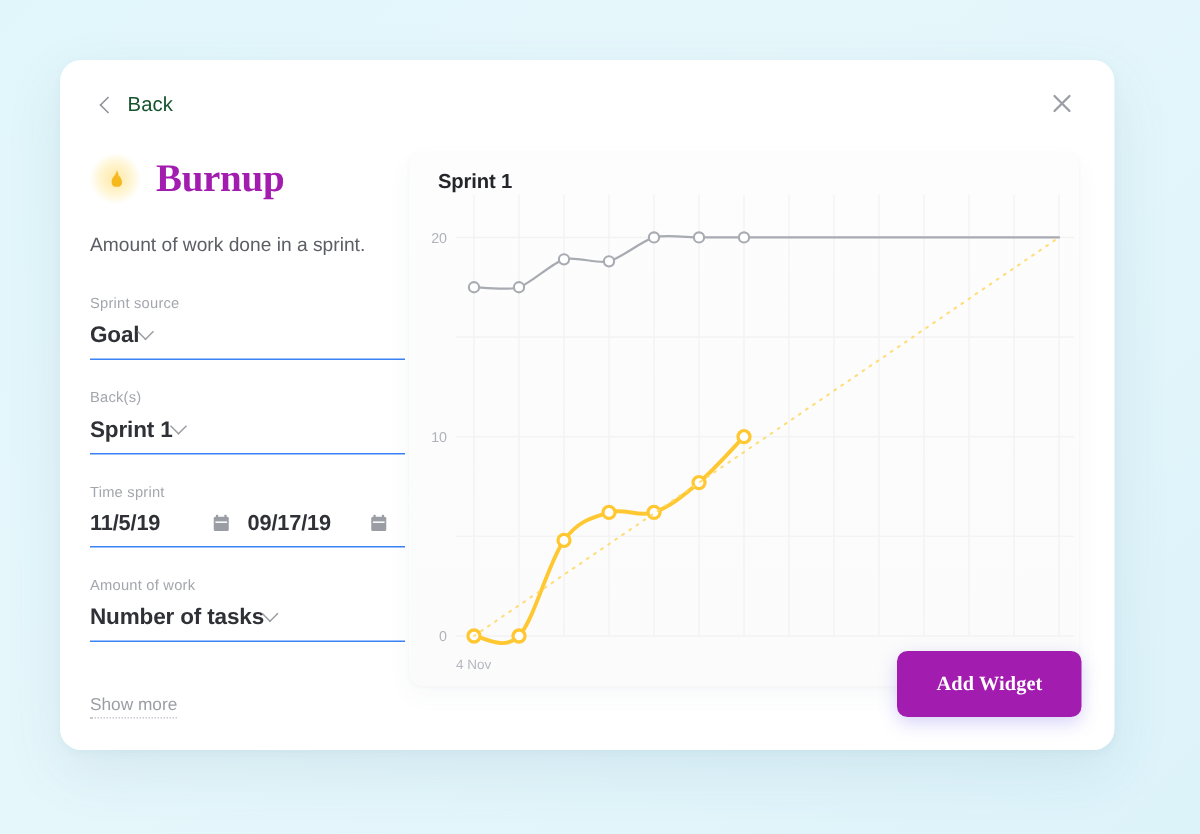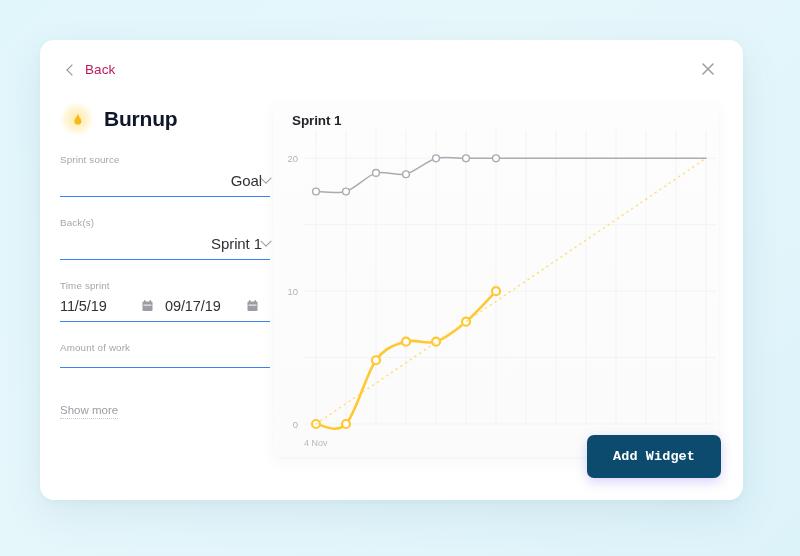--- a/index.html
+++ b/index.html
@@ -34,21 +34,21 @@
   .back-chevron {
     display: block;
     width: 7px; height: 7px;
     border-left: 1.6px solid #8d8f95;
     border-bottom: 1.6px solid #8d8f95;
     transform: rotate(45deg);
     margin-top: 0px;
   }
   .back-label {
     font-size: 13.5px;
-    color: #be185d;
+    color: #14532d;
     letter-spacing: 0.1px;
   }
   .close-btn {
     position: absolute;
     right: 22px; top: 16px;
     width: 26px; height: 26px;
     cursor: pointer;
   }
   .close-btn svg { display:block; }
 
@@ -64,24 +64,25 @@
   }
   .flame-wrap {
     width: 34px; height: 34px;
     border-radius: 50%;
     background: radial-gradient(circle at 50% 50%, rgba(255,214,90,0.55) 0%, rgba(255,225,120,0.30) 45%, rgba(255,235,160,0.0) 72%);
     display: flex; align-items: center; justify-content: center;
     flex: none;
   }
   .flame-wrap svg { display:block; }
   .widget-title {
-    font-size: 21px;
+    font-size: 26px;
     font-weight: bold;
-    color: #0f172a;
+    color: #a21caf;
     letter-spacing: -0.2px;
+    font-family: Liberation Serif, serif;
   }
   .widget-desc {
     font-size: 12.8px;
     color: #5c5e65;
     margin: 0 0 26px 0;
     line-height: 1.35;
   }
 
   .field {
     margin-bottom: 20px;
@@ -89,21 +90,21 @@
     padding-bottom: 7px;
     position: relative;
   }
   .field-label {
     font-size: 9.8px;
     color: #a3a6ad;
     letter-spacing: 0.15px;
     margin-bottom: 7px;
   }
   .field-row {
-    display: flex; align-items: center; justify-content: flex-end;
+    display: flex; align-items: center; justify-content: flex-start; font-weight: bold;
   }
   .field-value {
     font-size: 15px;
     color: #2f3137;
     letter-spacing: -0.1px;
   }
   .caret {
     width: 7px; height: 7px;
     border-right: 1.3px solid #9a9da4;
     border-bottom: 1.3px solid #9a9da4;
@@ -162,31 +163,31 @@
   .xtick {
     font-size: 9px;
     fill: #b5b8bf;
     font-family: "Liberation Sans", sans-serif;
   }
 
   
   .add-widget {
     position: absolute;
     right: 22px; bottom: 22px;
-    background: #0c4a6e;
+    background: #a21caf;
     color: #ffffff;
     font-size: 13.5px;
     font-weight: bold;
     letter-spacing: 0.1px;
     border: none;
     border-radius: 7px;
     padding: 14px 26px;
     cursor: pointer;
     box-shadow: 0 4px 12px rgba(112,97,232,0.28);
-    font-family: Liberation Mono, monospace;
+    font-family: Liberation Serif, serif;
   }
 </style>
 </head>
 <body>
 
 <div class="card">
 
   <div class="back-btn">
     <span class="back-chevron"></span>
     <span class="back-label">Back</span>
@@ -202,20 +203,21 @@
 
     <div class="title-row">
       <span class="flame-wrap">
         <svg width="15" height="18" viewBox="0 0 15 18">
           <path d="M7.5 0.6 C7.5 4.2 4.2 4.8 4.2 8.4 C4.2 10.2 5.3 11.4 7.5 11.4 C9.7 11.4 10.8 10.2 10.8 8.4 C10.8 6.6 9.4 5.6 9.4 3.8 C9.4 5.0 8.6 5.6 8.6 4.2 C8.6 2.6 7.5 1.4 7.5 0.6 Z" fill="#f5b81d" transform="translate(0,2.6) scale(1.05)"></path>
         </svg>
       </span>
       <span class="widget-title">Burnup</span>
     </div>
 
+    <p class="widget-desc">Amount of work done in a sprint.</p>
 
     <div class="field">
       <div class="field-label">Sprint source</div>
       <div class="field-row">
         <span class="field-value">Goal</span>
         <span class="caret"></span>
       </div>
     </div>
 
     <div class="field">
@@ -249,20 +251,24 @@
               <rect x="7.6" y="0" width="1.4" height="3" rx="0.5" fill="#9a9da4"></rect>
               <rect x="1.6" y="4.6" width="7.8" height="1" fill="#ffffff"></rect>
             </svg>
           </span>
         </span>
       </div>
     </div>
 
     <div class="field">
       <div class="field-label">Amount of work</div>
+      <div class="field-row">
+        <span class="field-value">Number of tasks</span>
+        <span class="caret"></span>
+      </div>
     </div>
 
     <span class="show-more">Show more</span>
   </div>
 
   <div class="chart-panel">
     <div class="chart-title">Sprint 1</div>
     <svg class="chart-svg" id="chart-svg" width="446" height="355">
         <line x1="43" y1="28" x2="43" y2="322" stroke="#f3f3f4" stroke-width="1"></line>
         <line x1="73" y1="28" x2="73" y2="322" stroke="#f3f3f4" stroke-width="1"></line>

